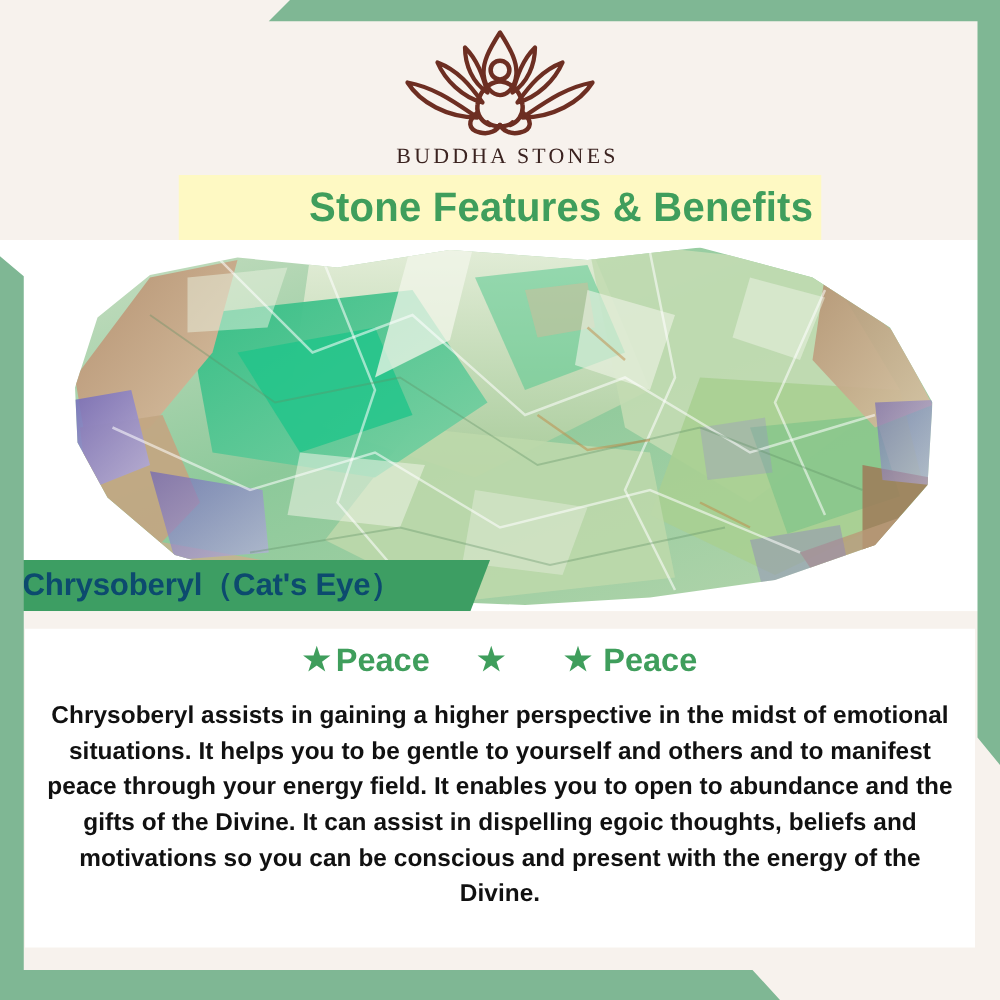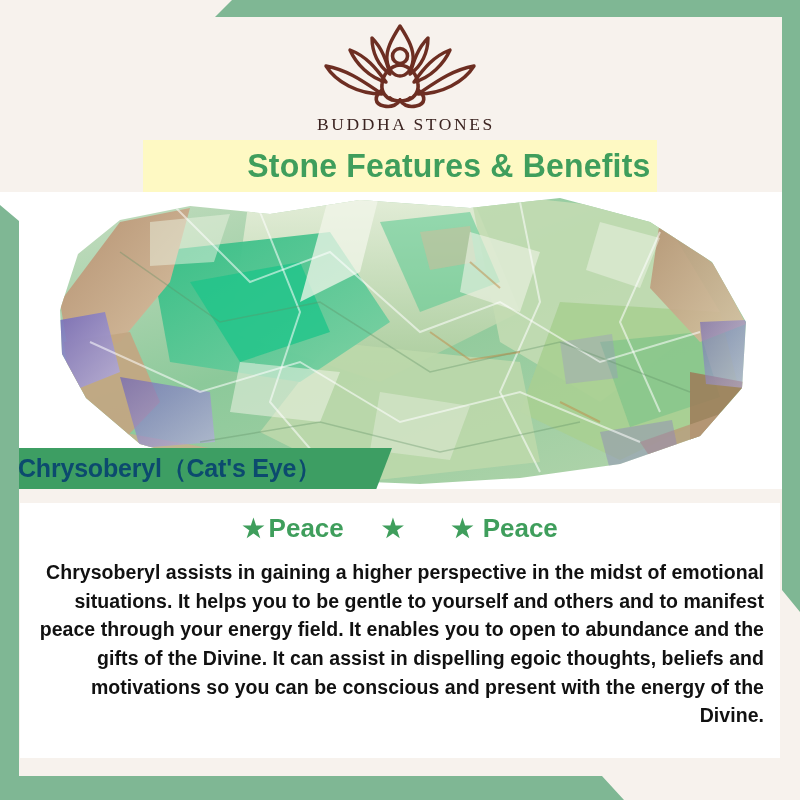--- a/index.html
+++ b/index.html
@@ -183,21 +183,21 @@
   }
   .benefit.gap-wide .star { margin-right: 9px; }
 
   .description {
     margin: 14px 16px 0 16px;
     font-family: "Liberation Sans Narrow", "Liberation Sans", sans-serif;
     font-size: 19.5px;
     font-weight: bold;
     line-height: 1.47;
     color: #111111;
-    text-align: right;
+    text-align: center;
     letter-spacing: 0.05px;
   }
 </style>
 </head>
 <body>
 
 <div class="poster">
 
   <div class="photo">
     <svg width="800" height="297" viewBox="0 0 800 297">

